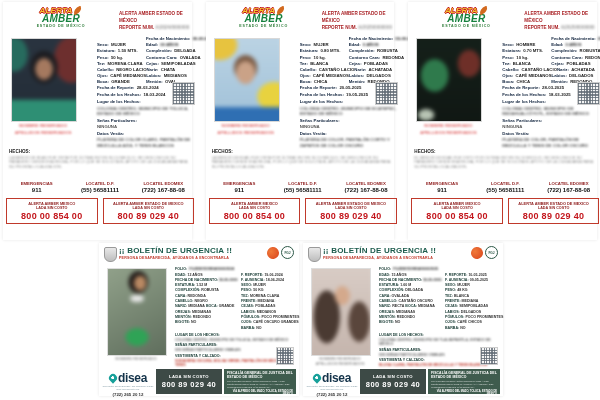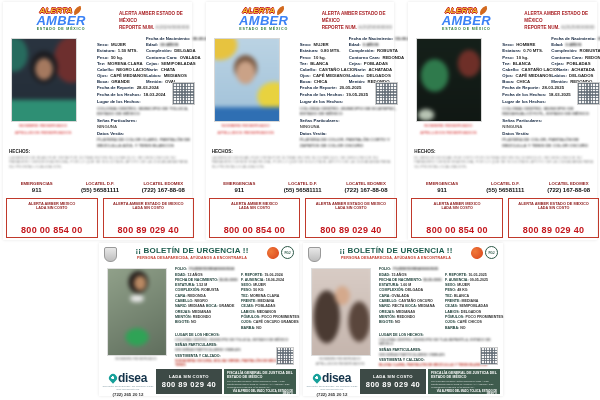--- a/index.html
+++ b/index.html
@@ -10,21 +10,21 @@
   .top-row{position:absolute;top:0;left:0;width:600px;height:242px;display:flex;gap:14px;
            padding:2px 3px;box-sizing:border-box}
   .amber{position:relative;flex:1;background:#fff;box-shadow:0 0 3px rgba(0,0,0,.10)}
 
   .ap-logo{position:absolute;top:5px;left:26px;width:64px;text-align:center;line-height:1}
   .lg-top{display:flex;justify-content:center;align-items:flex-end;gap:1px}
   .lg-alerta{font-size:8px;font-weight:900;font-style:italic;color:#f2c230;letter-spacing:.2px;
              text-shadow:-.7px 0 #c3161c,.7px 0 #c3161c,0 -.7px #c3161c,0 .7px #c3161c}
   .lg-swoosh{display:inline-block;width:9px;height:7px;background:#d2691e;
              border-radius:90% 10% 90% 10%;transform:rotate(-20deg);margin-bottom:1px}
-  .lg-amber{font-size:13px;font-weight:900;font-style:italic;color:#3b82f6;letter-spacing:.3px;margin-top:-1px}
+  .lg-amber{font-size:10px;font-weight:900;font-style:italic;color:#15803d;letter-spacing:.3px;margin-top:-1px}
   .lg-estado{font-size:3.6px;font-weight:bold;color:#2f7d3a;letter-spacing:.8px;margin-top:1px}
   .ap-title{position:absolute;top:9px;left:116px;width:78px;font-size:4.6px;font-weight:bold;
             color:#a81e22;line-height:1.5;text-transform:uppercase}
 
   .photo{position:absolute;top:36px;left:8px;width:64px;height:82px;overflow:hidden;border:1px solid #d8d8d8}
   .pi{width:100%;height:100%;filter:blur(2px);transform:scale(1.12)}
   [data-photo="p1"] .pi{background:
      radial-gradient(ellipse 13px 16px at 50% 38%, #a5795f 58%, rgba(165,121,95,0) 62%),
      radial-gradient(ellipse 21px 25px at 50% 36%, #1c1c20 56%, rgba(28,28,32,0) 60%),
      linear-gradient(to top, #2e8f74 0 28%, rgba(0,0,0,0) 29%),
@@ -78,29 +78,29 @@
 
   .ap-phones{position:absolute;top:179px;left:2px;width:190px;display:flex;text-align:center}
   .ph{flex:1}
   .ph-l{font-size:4.3px;font-weight:bold;color:#8f1d1d}
   .ph-n{font-size:6px;font-weight:bold;color:#111;margin-top:1px}
 
   .ap-boxes{position:absolute;top:196px;left:3px;width:188px;display:flex;gap:5px}
   .bx{flex:1;border:1px solid #c0392b;text-align:center;padding:2px 1px}
   .bx-org{font-size:3.9px;font-weight:bold;color:#8f1d1d}
   .bx-lada{font-size:3.7px;font-weight:bold;color:#8f1d1d}
-  .bx-num{font-size:9px;font-weight:900;color:#c3161c;margin-top:15px;letter-spacing:.3px}
+  .bx-num{font-size:9px;font-weight:900;color:#c3161c;margin-top:1px;letter-spacing:.3px}
 
   
   .bottom-row{position:absolute;top:243px;left:99px;display:flex;gap:4px}
   .bol{position:relative;width:200px;height:153px;background:#fff;box-shadow:0 0 3px rgba(0,0,0,.10)}
   .bol-head{position:absolute;top:3px;left:5px;right:5px;display:flex;align-items:flex-start;gap:2px}
   .shield{width:11px;height:13px;border:1px solid #999;border-radius:2px 2px 6px 6px;
           background:linear-gradient(#e8e8e8,#bdbdbd);margin-top:1px}
-  .bol-titles{flex:1;text-align:center}
+  .bol-titles{flex:1;}
   .bol-title{font-size:8px;font-weight:900;color:#1d5c4d;letter-spacing:.2px}
   .bol-sub{font-size:3.6px;font-weight:bold;color:#c0392b;margin-top:1px;letter-spacing:.2px}
   .badges{display:flex;gap:2px;align-items:center}
   .badge-o{width:12px;height:12px;border-radius:50%;
            background:radial-gradient(circle at 35% 35%,#f07a3a,#d8431c);transform:rotate(-8deg)}
   .badge-fgj{width:11px;height:11px;border-radius:50%;border:1.3px solid #2d5948;background:#fff;
              color:#2d5948;font-size:3.2px;font-weight:900;display:flex;align-items:center;justify-content:center}
   .photo-b{position:absolute;top:25px;left:8px;width:58px;height:86px;overflow:hidden;border:1px solid #ddd}
   .bol-caption{position:absolute;top:114px;left:0;width:74px;text-align:center;font-size:3.8px;
                font-weight:bold;color:#9a9a9a;line-height:1.35}

